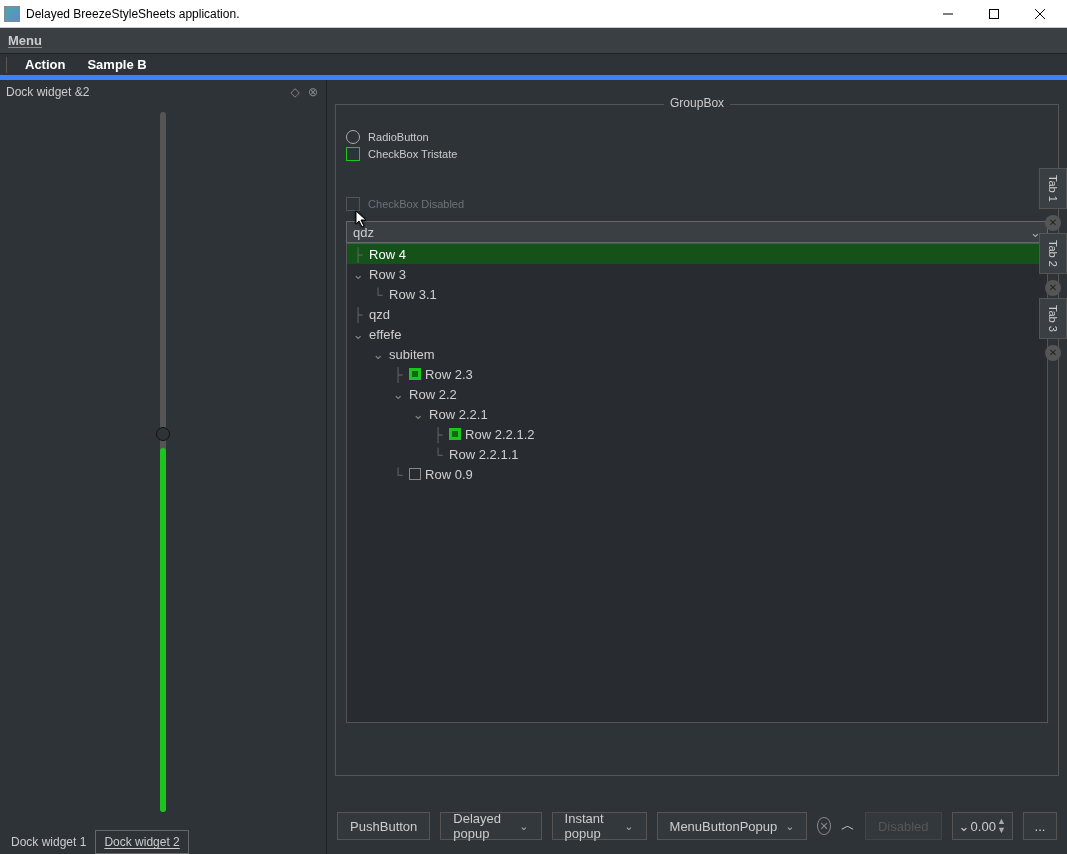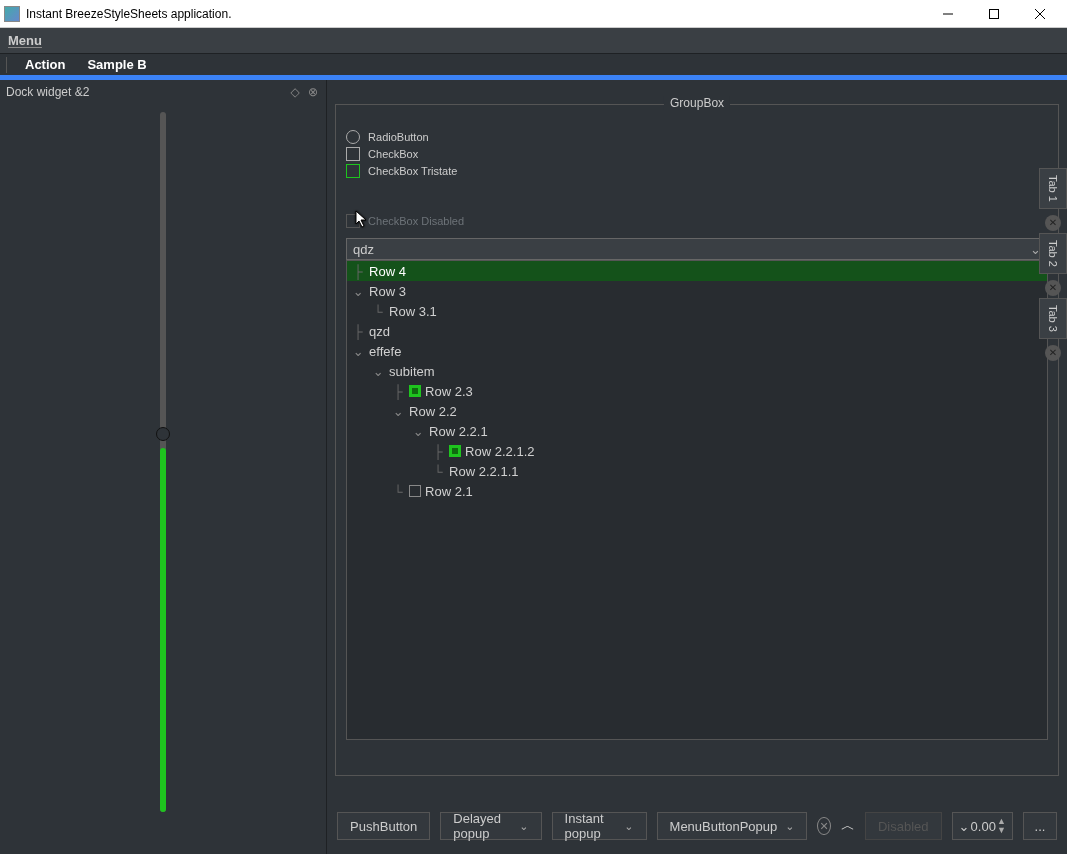--- a/index.html
+++ b/index.html
@@ -262,21 +262,21 @@
     width:14px;height:18px;
     pointer-events:none;
   }
   .cursor svg { filter: drop-shadow(0 0 1px #000); }
 </style>
 </head>
 <body>
 
 <div class="titlebar">
   <div class="appicon"></div>
-  <span>Instant BreezeStyleSheets application.</span>
+  <span>Delayed BreezeStyleSheets application.</span>
   <div class="spacer"></div>
   <div class="winbtn">
       <svg width="10" height="10">
         <line x1="0" y1="5" x2="10" y2="5"></line>
       </svg>
     </div>
   <div class="winbtn">
       <svg width="10" height="10">
         <rect x="0.5" y="0.5" width="9" height="9"></rect>
       </svg>
@@ -306,36 +306,36 @@
       <span>Dock widget &amp;2</span>
       <div class="spacer"></div>
       <div class="ico">◇</div>
       <div class="ico">⊗</div>
     </div>
     <div class="slider-area">
       <div class="slider-track">
         <div class="slider-fill"></div>
         <div class="slider-handle"></div>
       </div>
+    </div>
+    <div class="dock-tabs">
+      <div class="dock-tab">Dock widget 1</div>
+      <div class="dock-tab active">Dock widget 2</div>
     </div>
   </div>
 
   <div class="center">
     <div class="groupbox-wrap">
       <div class="groupbox">
         <div class="groupbox-title">GroupBox</div>
         <div class="prow">
           <div class="radio"></div>
           <span>RadioButton</span>
         </div>
         <div class="prow">
-          <div class="cbox"></div>
-          <span>CheckBox</span>
-        </div>
-        <div class="prow">
           <div class="cbox tri"></div>
           <span>CheckBox Tristate</span>
         </div>
         <div class="prow disabled">
           <div class="cbox dis"></div>
           <span>CheckBox Disabled</span>
         </div>
         <div class="combo">
           <span>qdz</span>
           <span class="chev">⌄</span>
@@ -407,21 +407,21 @@
               <span class="indent" style="width:84px"></span>
               <span class="branch">└</span>
               <span style="width:4px;display:inline-block"></span>
               <span>Row 2.2.1.1</span>
             </div>
             <div class="trow">
               <span class="indent" style="width:44px"></span>
               <span class="branch">└</span>
               <span style="width:4px;display:inline-block"></span>
               <span class="cksq"></span>
-              <span>Row 2.1</span>
+              <span>Row 0.9</span>
             </div>
           </div>
       </div>
     </div>
 
     <div class="bottombar">
       <div class="btn">
           <span>PushButton</span>
         </div>
       <div class="btn">

